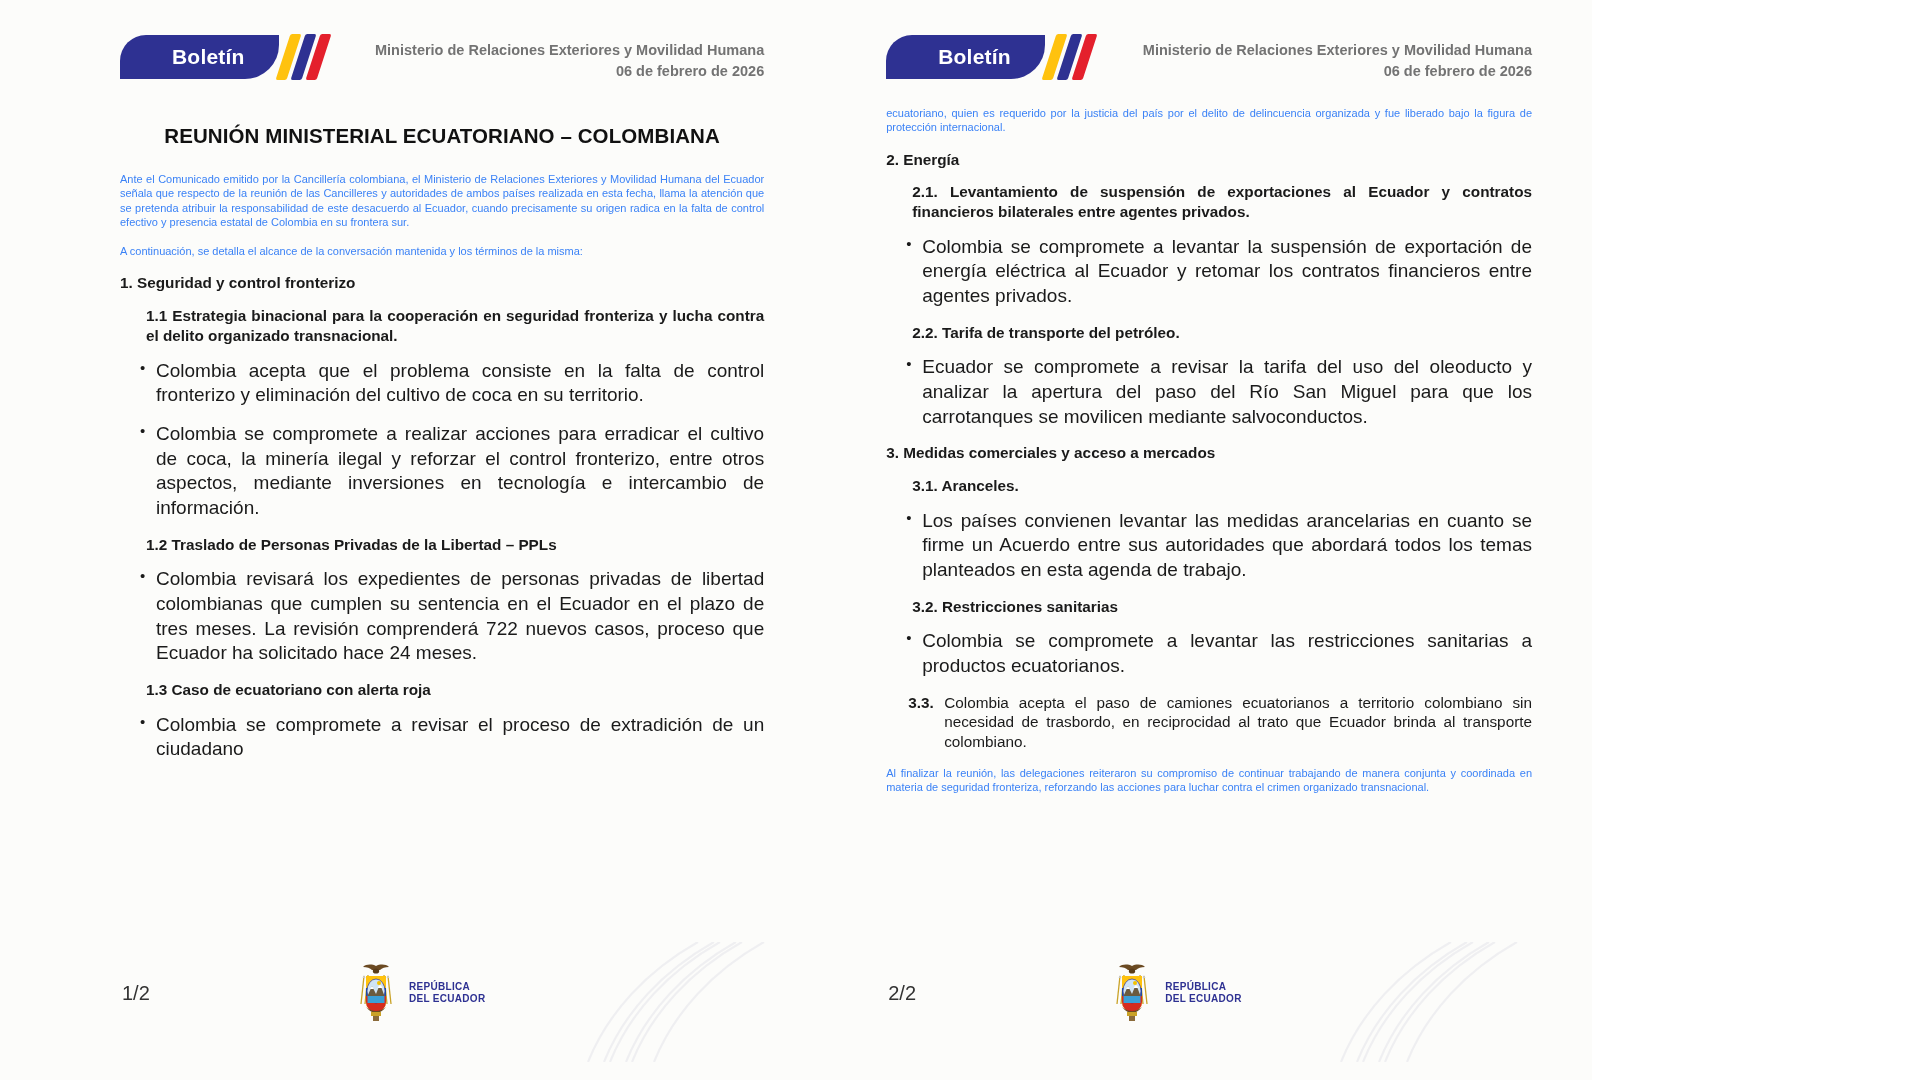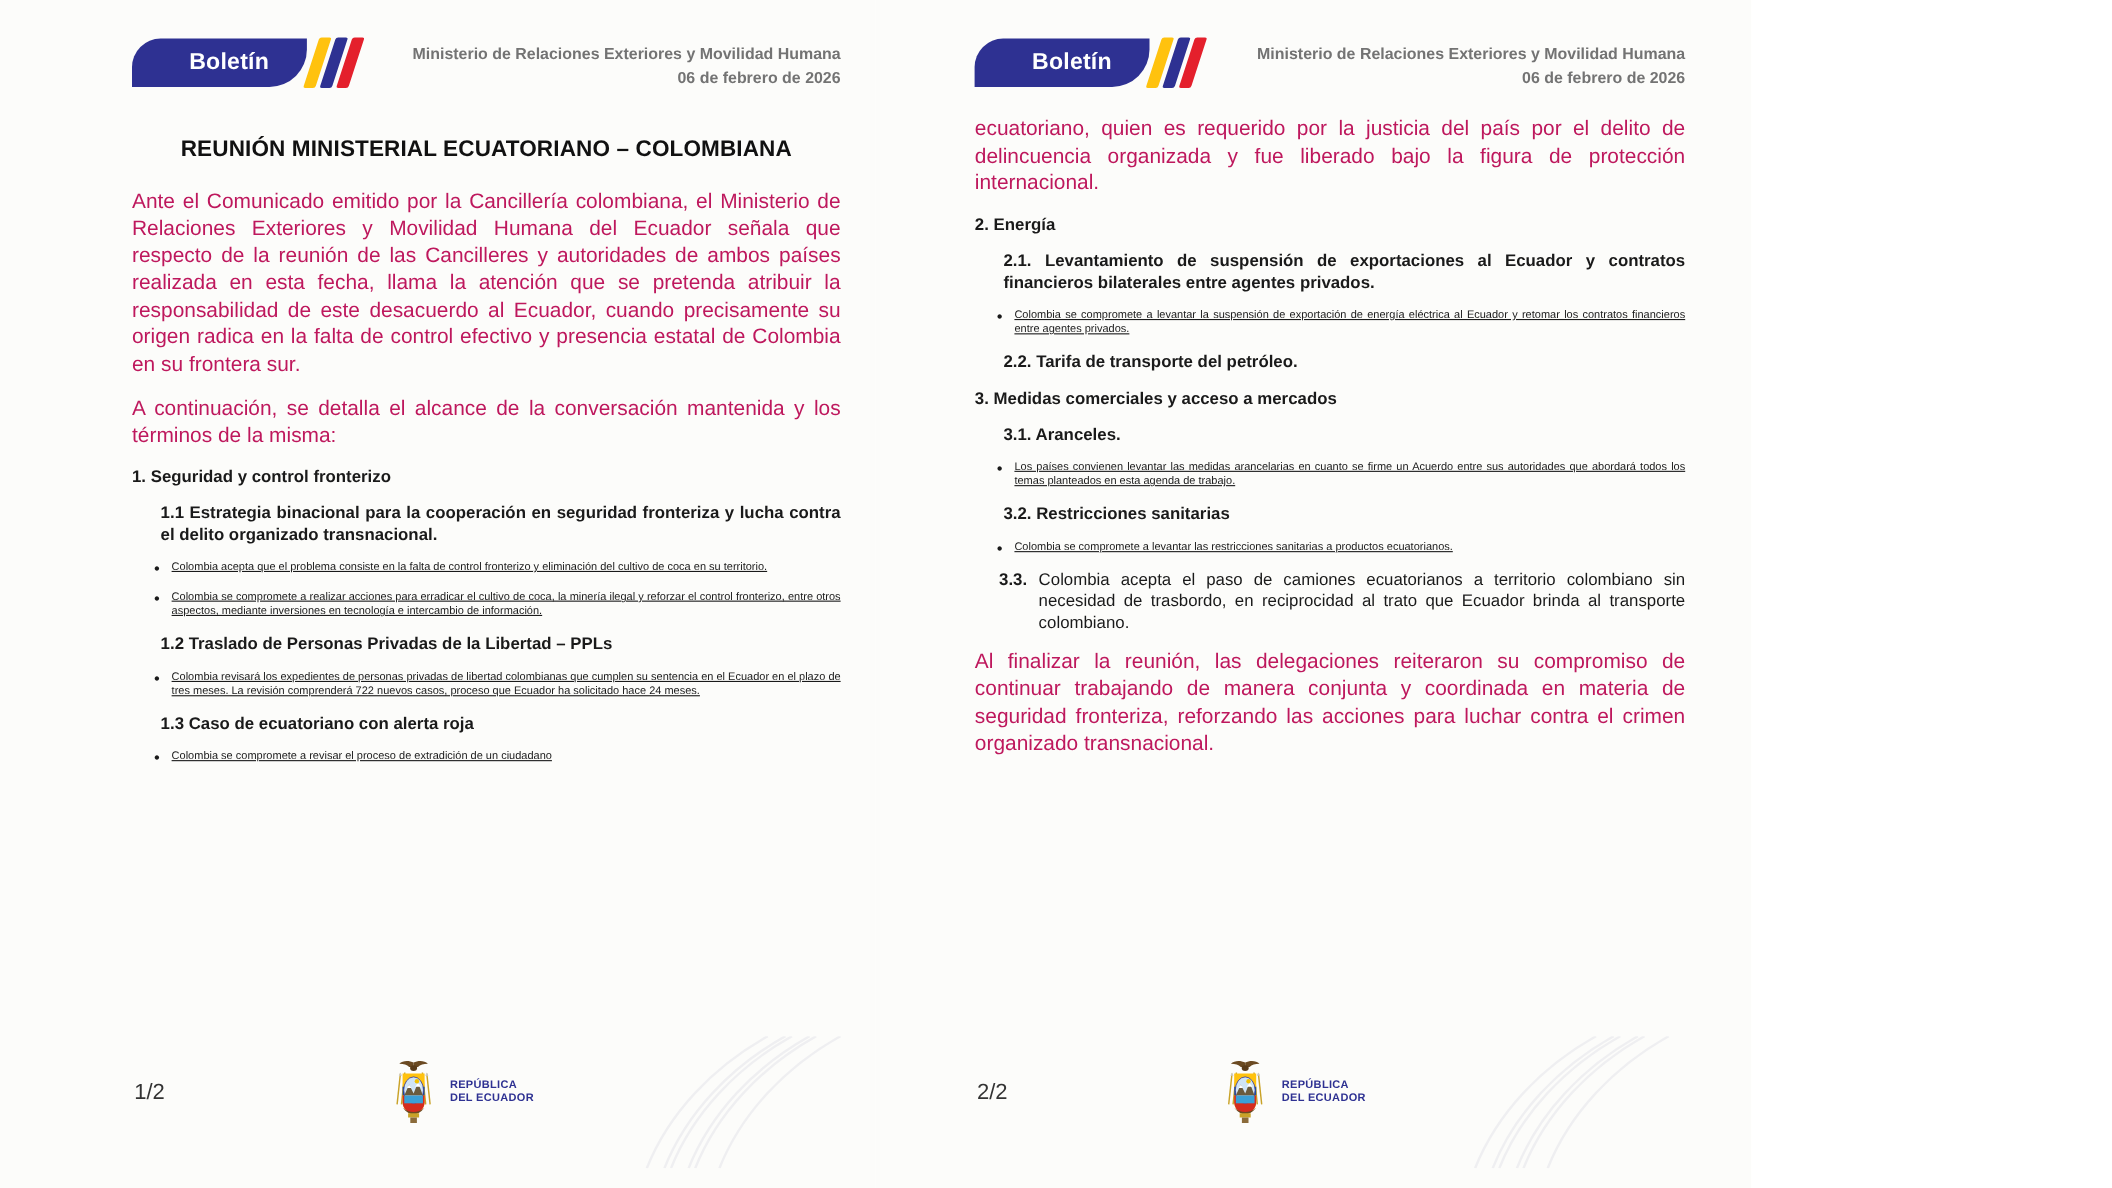--- a/index.html
+++ b/index.html
@@ -75,25 +75,25 @@
   .body { padding-top: 10px; color: #1a1a1a; }
   .doc-title {
     font-size: 20.5px;
     font-weight: bold;
     text-align: center;
     margin: 18px 0 24px 0;
     letter-spacing: .1px;
     color: #111;
   }
   p.para {
-    font-size: 19px;
+    font-size: 11px;
     line-height: 1.30;
     text-align: justify;
     margin-bottom: 15px;
-    color: #be185d;
+    color: #3b82f6;
   }
   h2.sec {
     font-size: 15.3px;
     font-weight: bold;
     margin: 0 0 13px 0;
     line-height: 1.3;
   }
   h3.sub {
     font-size: 15.3px;
     font-weight: bold;
@@ -102,26 +102,25 @@
     padding-left: 26px;
     text-indent: 0;
   }
   h3.sub.hang {
     text-align: justify;
     padding-left: 26px;
   }
   ul.bl { list-style: none; margin: 0 0 0 0; padding: 0; }
   ul.bl li {
     position: relative;
-    font-size: 10px;
+    font-size: 19px;
     line-height: 1.30;
     text-align: justify;
     margin: 0 0 14px 0;
     padding-left: 36px;
-    text-decoration: underline;
   }
   ul.bl li::before {
     content: "\2022";
     position: absolute;
     left: 20px;
     top: -1px;
     font-size: 15px;
   }
   .hang33 {
     font-size: 15.3px;
@@ -295,20 +294,23 @@
     <div class="body">
       <p class="para">ecuatoriano, quien es requerido por la justicia del país por el delito de delincuencia organizada y fue liberado bajo la figura de protección internacional.</p>
 
       <h2 class="sec">2. Energía</h2>
       <h3 class="sub hang">2.1. Levantamiento de suspensión de exportaciones al Ecuador y contratos financieros bilaterales entre agentes privados.</h3>
       <ul class="bl">
         <li>Colombia se compromete a levantar la suspensión de exportación de energía eléctrica al Ecuador y retomar los contratos financieros entre agentes privados.</li>
       </ul>
 
       <h3 class="sub">2.2. Tarifa de transporte del petróleo.</h3>
+      <ul class="bl">
+        <li>Ecuador se compromete a revisar la tarifa del uso del oleoducto y analizar la apertura del paso del Río San Miguel para que los carrotanques se movilicen mediante salvoconductos.</li>
+      </ul>
 
       <h2 class="sec">3. Medidas comerciales y acceso a mercados</h2>
       <h3 class="sub">3.1. Aranceles.</h3>
       <ul class="bl">
         <li>Los países convienen levantar las medidas arancelarias en cuanto se firme un Acuerdo entre sus autoridades que abordará todos los temas planteados en esta agenda de trabajo.</li>
       </ul>
 
       <h3 class="sub">3.2. Restricciones sanitarias</h3>
       <ul class="bl">
         <li>Colombia se compromete a levantar las restricciones sanitarias a productos ecuatorianos.</li>

